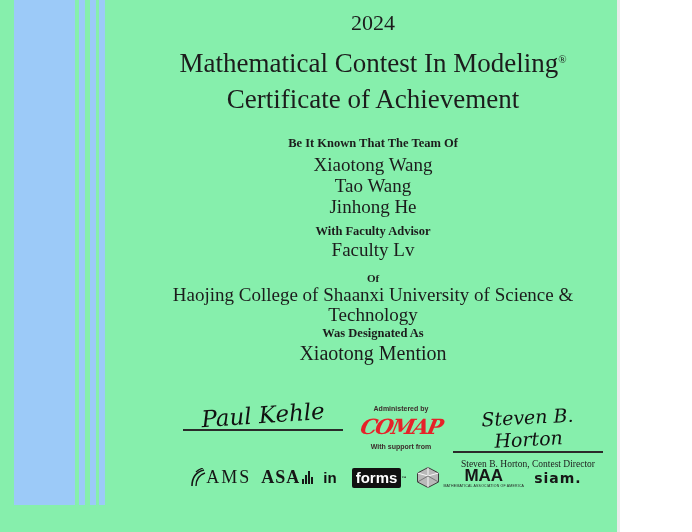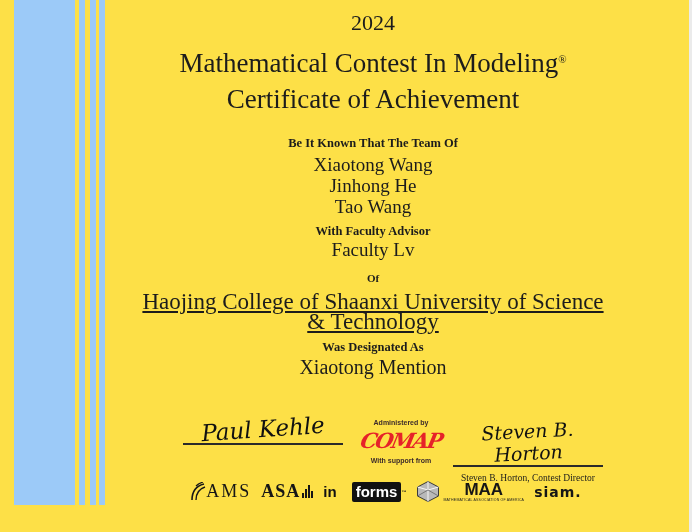--- a/index.html
+++ b/index.html
@@ -1,17 +1,17 @@
 <!DOCTYPE html>
 <html><head>
 <meta charset="utf-8">
 <style>
   html,body{margin:0;padding:0;background:#ffffff;}
   .page{
-    position:relative;width:692px;height:532px;background:#fde047;overflow:hidden;
+    position:relative;width:620px;height:532px;background:#86efac;overflow:hidden;
     font-family:"Liberation Serif", serif;color:#1c1c1c;
   }
   
   .stripe{position:absolute;top:0;height:505px;background:#9ccaf8;}
   .stripe-wide{left:14px;width:61px;}
   .stripe-t1{left:79px;width:6px;}
   .stripe-t2{left:90px;width:6px;}
   .stripe-t3{left:99px;width:6px;}
   .right-edge{position:absolute;top:0;right:0;width:3px;height:532px;background:#ebebeb;}
 
@@ -19,21 +19,21 @@
   .year{padding-top:12px;font-size:22px;line-height:22px;}
   .cert-title{margin-top:11px;font-size:27px;line-height:29px;white-space:nowrap;}
   .cert-title sup{font-size:11px;vertical-align:9px;}
   .cert-subtitle{margin-top:7px;font-size:27px;line-height:29px;}
   .small-label{font-size:12.5px;font-weight:bold;line-height:14px;}
   .team-intro{margin-top:22px;}
   .team-names{margin-top:4px;font-size:19px;line-height:21px;}
   .advisor-intro{margin-top:7px;}
   .advisor-name{margin-top:1px;font-size:19px;line-height:21px;}
   .of-intro{margin-top:12px;font-size:11px;line-height:12px;font-weight:bold;}
-  .institution{font-size:23px;line-height:20px;max-width:465px;margin:8px auto;text-decoration:underline;}
+  .institution{font-size:19px;line-height:20px;max-width:465px;margin:1px auto;}
   .designated{margin-top:0px;}
   .honorable{margin-top:2px;font-size:20px;line-height:22px;}
 
   
   .sig-area{position:relative;height:62px;margin-top:37px;}
   .sig-block{position:absolute;text-align:center;}
   .sig-left{left:78px;width:160px;padding-top:2px;}
   .sig-right{left:348px;width:150px;padding-top:5px;}
   .sig-script{font-family:"DejaVu Serif", serif;font-style:italic;color:#111;}
   .sig-left .sig-script{font-size:23px;line-height:25px;transform:rotate(-4deg);}
@@ -85,22 +85,22 @@
     <div class="year">2024</div>
 
     <div class="cert-title"><span>Mathematical Contest In Modeling</span><sup>®</sup></div>
 
     <div class="cert-subtitle">Certificate of Achievement</div>
 
     <div class="small-label team-intro">Be It Known That The Team Of</div>
 
     <div class="team-names">
       <div>Xiaotong Wang</div>
+      <div>Tao Wang</div>
       <div>Jinhong He</div>
-      <div>Tao Wang</div>
     </div>
 
     <div class="small-label advisor-intro">With Faculty Advisor</div>
     <div class="advisor-name">Faculty Lv</div>
 
     <div class="of-intro">Of</div>
     <div class="institution">Haojing College of Shaanxi University of Science &amp; Technology</div>
 
     <div class="small-label designated">Was Designated As</div>
     <div class="honorable">Xiaotong Mention</div>

